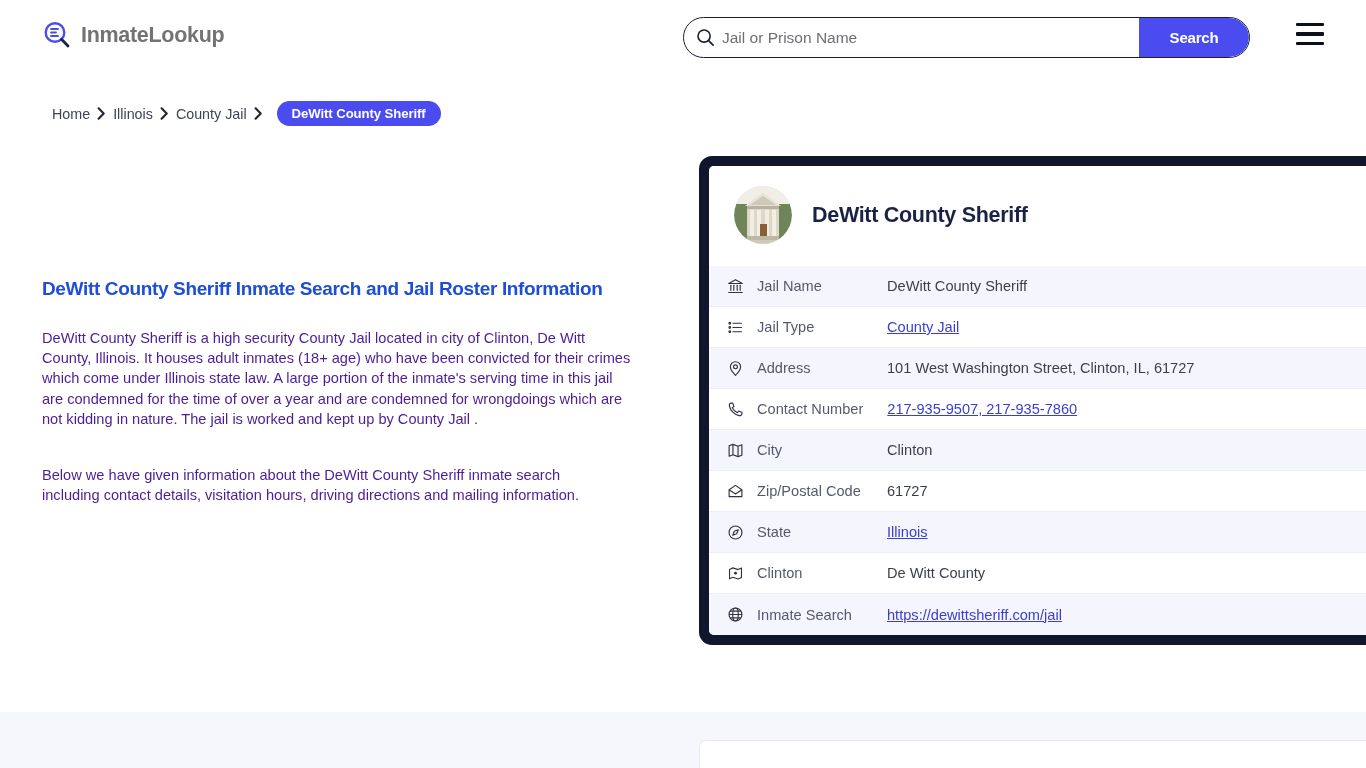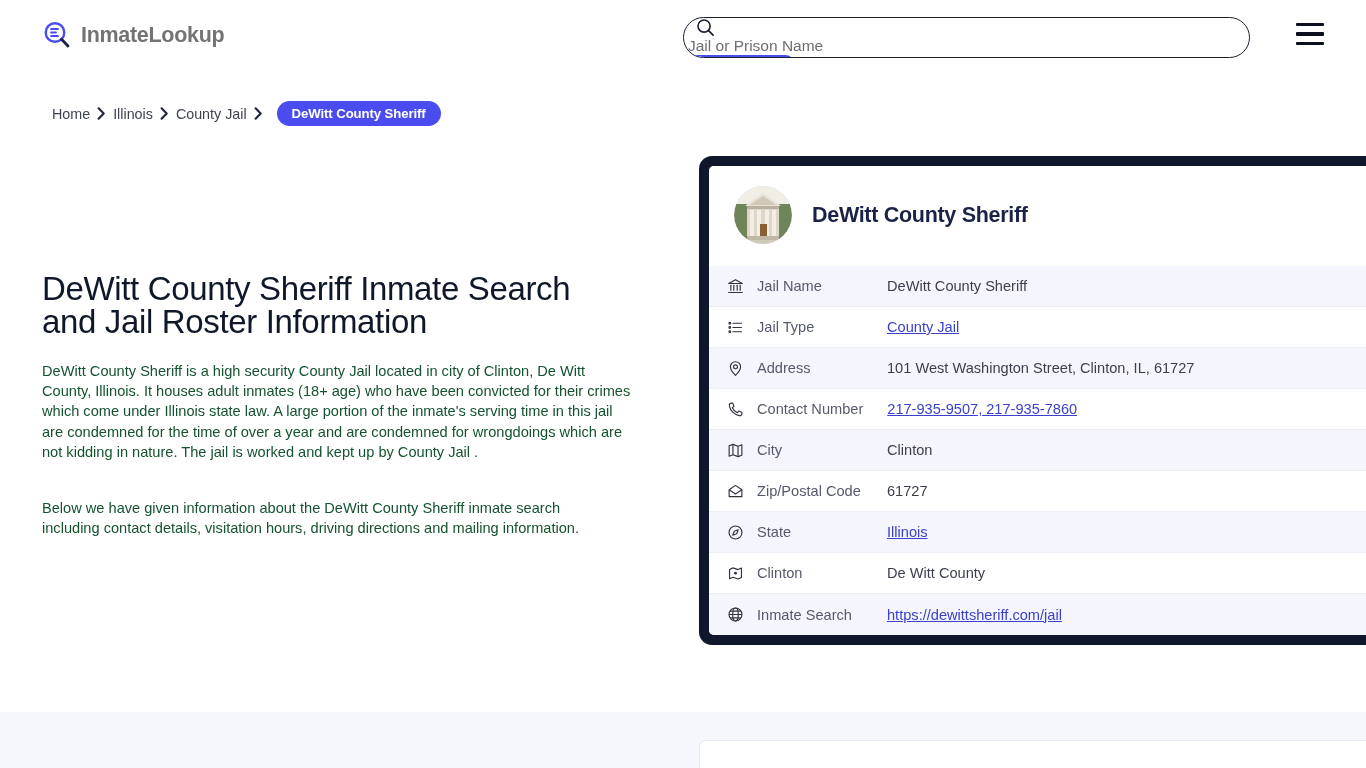--- a/index.html
+++ b/index.html
@@ -36,21 +36,20 @@
 
   .searchwrap {
     position: absolute;
     left: 683px; top: 17px;
     width: 567px; height: 41px;
     display: flex;
     border: 1.6px solid #1b1f33;
     border-radius: 21px;
     background: #fff;
     overflow: hidden;
-    flex-direction: column;
   }
   .search-ico { width: 34px; display:flex; align-items:center; justify-content:center; padding-left:8px;}
   .search-input {
     flex: 1;
     border: 0; outline: 0;
     font-size: 15.5px;
     font-family: "Liberation Sans", sans-serif;
     color: #222; background: transparent;
     padding-left: 4px;
   }
@@ -98,32 +97,32 @@
     letter-spacing: -0.1px;
   }
 
   
   .left-col {
     position: absolute;
     left: 42px; top: 272px;
     width: 600px;
   }
   .page-title {
-    font-size: 33px;
+    font-size: 19px;
     line-height: 33px;
-    font-weight: 400;
-    color: #0f172a;
+    font-weight: 700;
+    color: #1d4ed8;
     letter-spacing: -0.35px;
     max-width: 580px;
   }
   .body-para {
     margin-top: 23px;
     font-size: 14.6px;
     line-height: 20.2px;
-    color: #14532d;
+    color: #4c1d95;
     max-width: 590px;
   }
   .body-para.second { margin-top: 36px; max-width: 566px; }
 
   
   .card-frame {
     position: absolute;
     left: 699px; top: 156px;
     width: 690px;
     background: #10162c;

